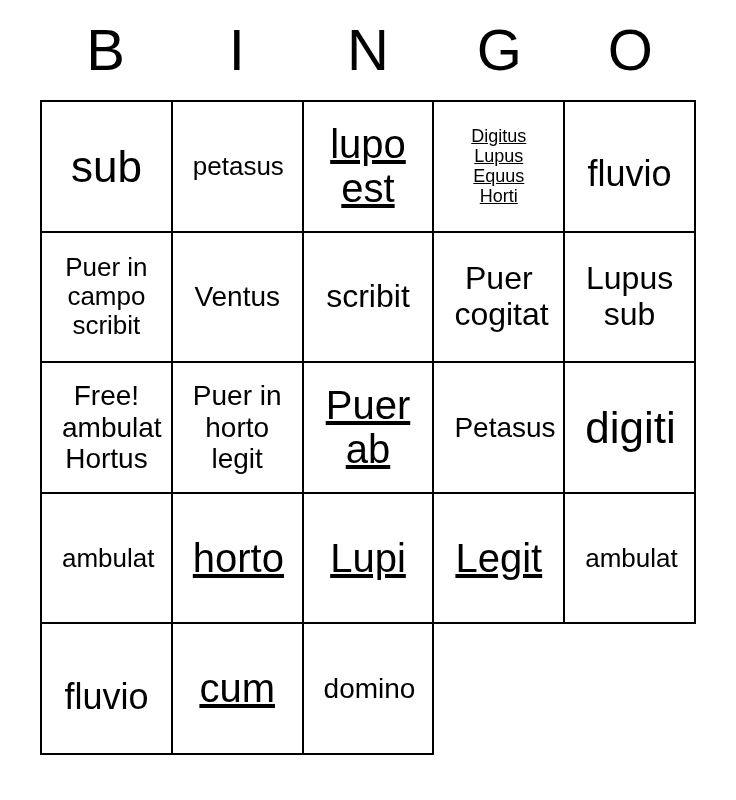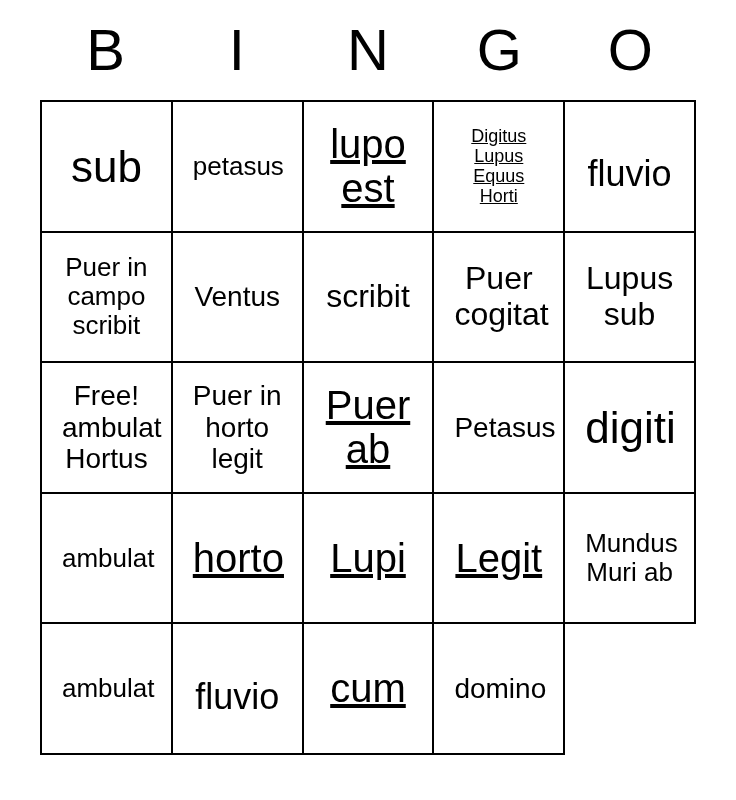--- a/index.html
+++ b/index.html
@@ -144,23 +144,20 @@
         <span class="fs-40">horto</span>
       </div>
     <div class="cell">
         <span class="fs-40">Lupi</span>
       </div>
     <div class="cell">
         <span class="fs-40">Legit</span>
       </div>
 
     <div class="cell">
-        <span class="fs-26">Mundus Muri ab</span>
-      </div>
-    <div class="cell">
         <span class="fs-26">ambulat</span>
       </div>
     <div class="cell">
         <span class="fs-36">fluvio</span>
       </div>
     <div class="cell">
         <span class="fs-40">cum</span>
       </div>
     <div class="cell">
         <span class="fs-28">domino</span>

